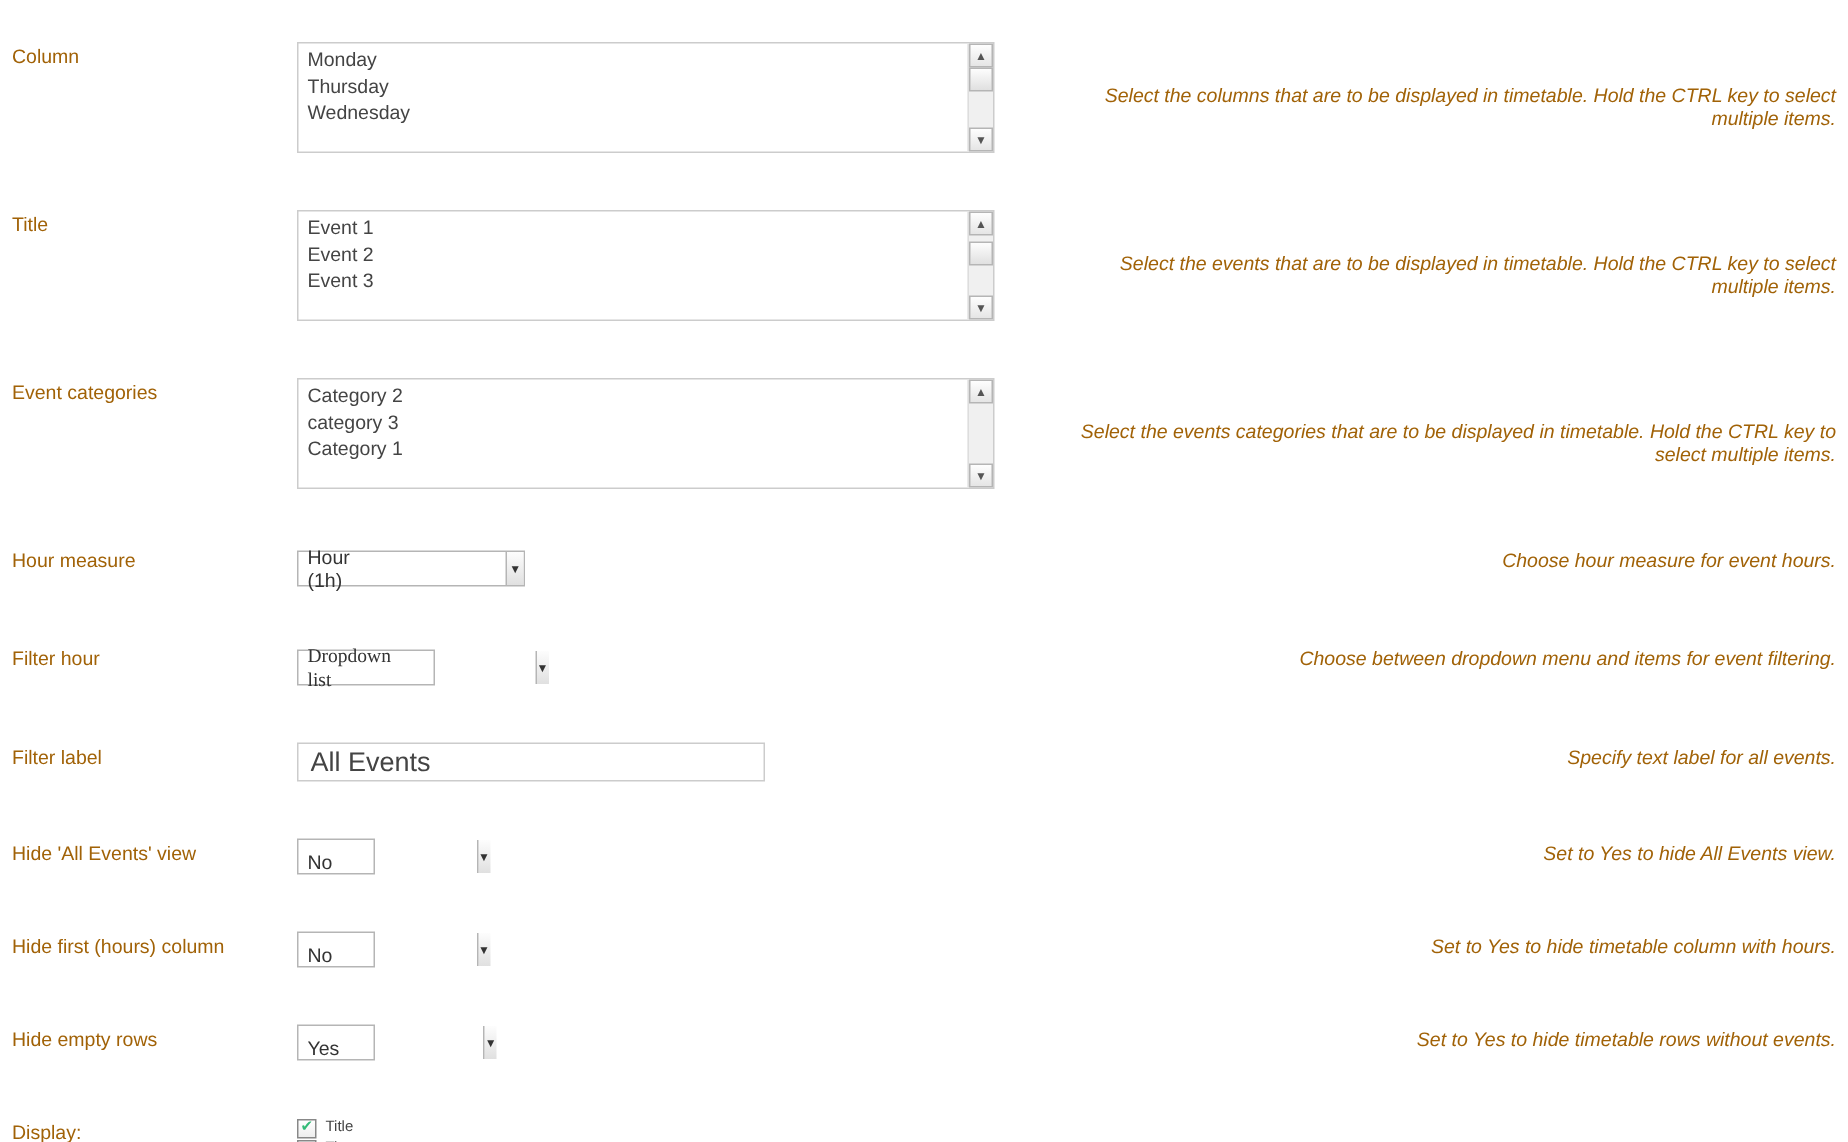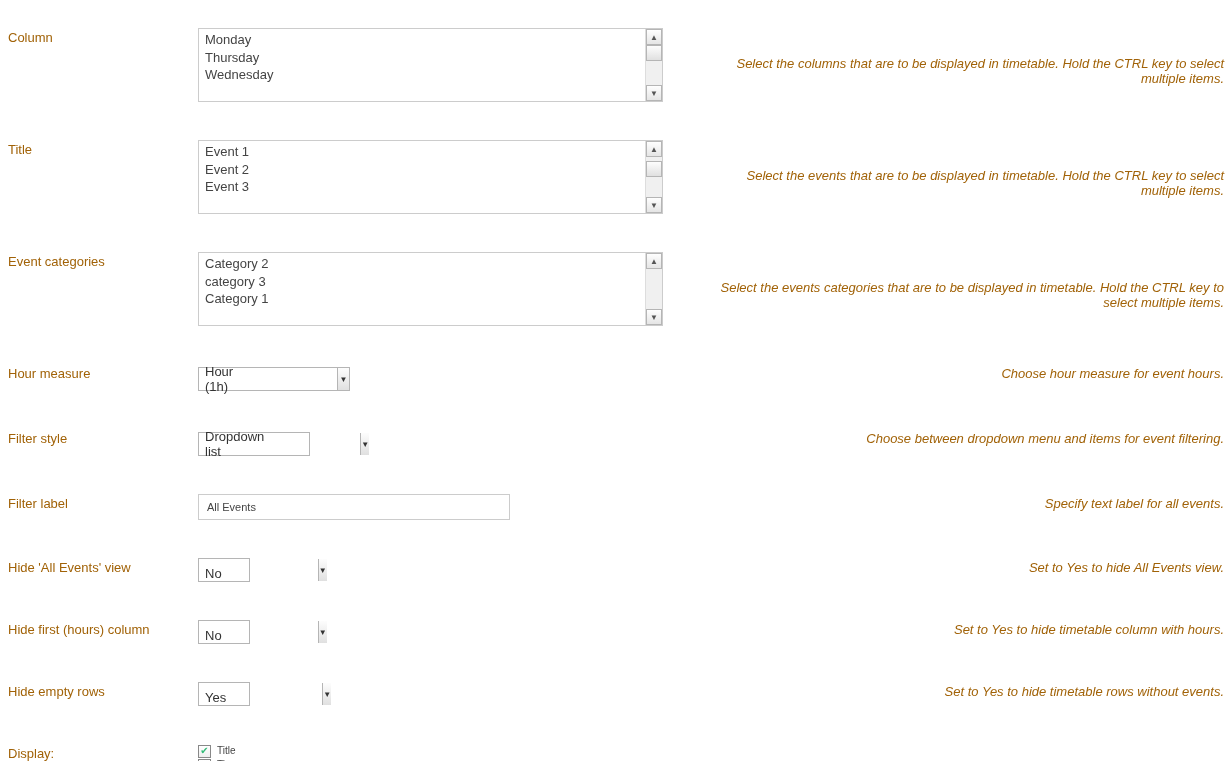--- a/index.html
+++ b/index.html
@@ -97,29 +97,29 @@
     height: 100%;
     background: linear-gradient(#fdfdfd,#e0e0e0);
     border-left: 1px solid #b5b5b5;
     display: flex;
     align-items: center;
     justify-content: center;
     font-size: 8px;
     color: #333;
   }
   .select.w-hour { width: 152px; }
-  .select.w-filter { width: 112px; }
+  .select.w-filter { width: 92px; font-family: Liberation Serif, serif; }
   .select.w-small { width: 52px; align-items: flex-end; }
   
   .text-input {
     width: 312px;
     height: 26px;
     border: 1px solid #ccc;
     padding: 0 8px;
-    font-size: 11px;
+    font-size: 18px;
     color: #444;
     background: #fff;
   }
   
   .chk-row {
     display: flex;
     align-items: center;
     line-height: 1.4;
     font-size: 10px;
     color: #444;
@@ -213,21 +213,21 @@
     <div class="select w-hour">
       <span class="sel-text">Hour (1h)</span>
       <span style="flex:1"></span>
       <span class="sel-arrow">▼</span>
     </div>
   </div>
   <div class="desc">Choose hour measure for event hours.</div>
 </div>
 
 <div class="row">
-  <div class="label">Filter style</div>
+  <div class="label">Filter hour</div>
   <div class="control">
     <div class="select w-filter">
       <span class="sel-text">Dropdown list</span>
       <span style="flex:1"></span>
       <span class="sel-arrow">▼</span>
     </div>
   </div>
   <div class="desc">Choose between dropdown menu and items for event filtering.</div>
 </div>
 

